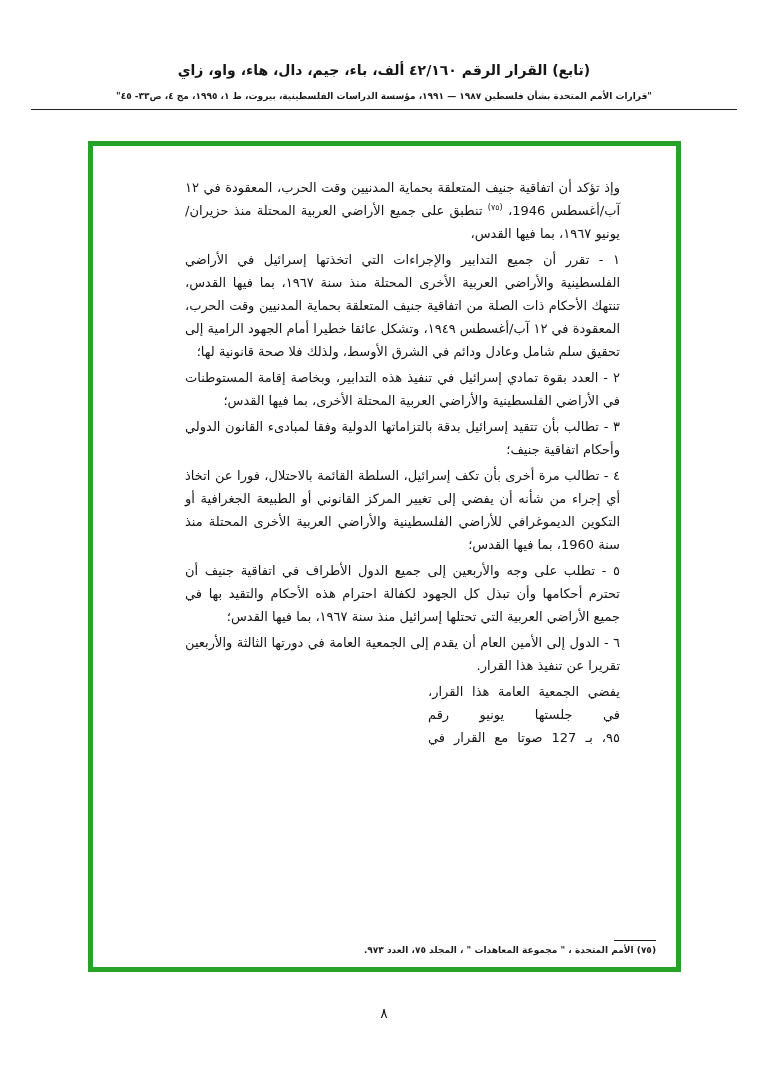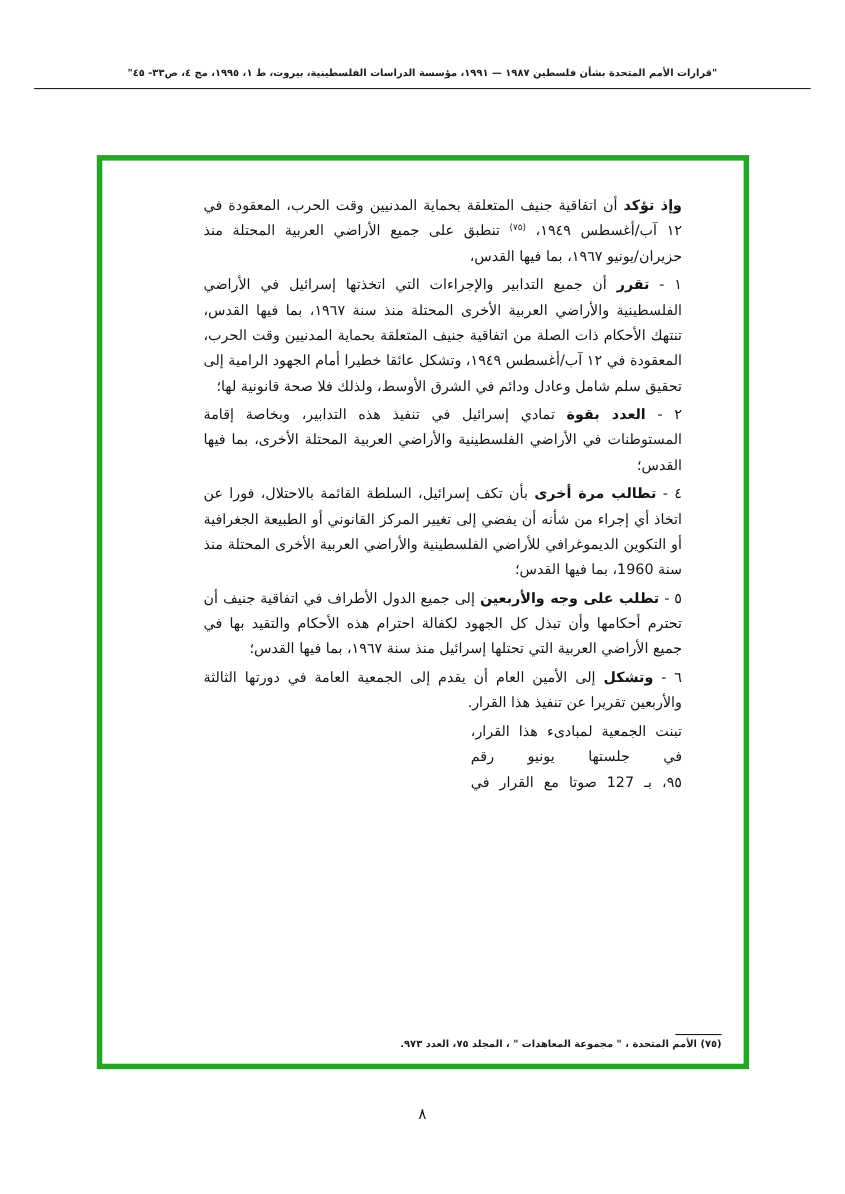--- a/index.html
+++ b/index.html
@@ -50,21 +50,21 @@
   }
   .text-block {
     direction: rtl;
     padding: 30px 56px 0 92px;
     font-size: 13px;
     line-height: 23px;
     text-align: justify;
     color: #141414;
   }
   .para { margin: 0 0 3px 0; }
-  .para b { font-weight: bold; margin-top: 36px; }
+  .para b { font-weight: normal; margin-top: 36px; }
   .ref {
     font-size: 8px;
     line-height: 0;
     vertical-align: super;
   }
 
   
   .closing { margin-top: 2px; }
   .closing-line {
     width: 192px;
@@ -102,55 +102,59 @@
     font-size: 14px;
     color: #161616;
   }
 </style>
 </head>
 <body>
 
 <div class="page">
 
   <div class="doc-header">
+    <div class="doc-title" dir="rtl">(تابع) القرار الرقم ٤٢/١٦٠ ألف، باء، جيم، دال، هاء، واو، زاي</div>
     <div class="doc-source" dir="rtl">"قرارات الأمم المتحدة بشأن فلسطين ١٩٨٧ — ١٩٩١، مؤسسة الدراسات الفلسطينية، بيروت، ط ١، ١٩٩٥، مج ٤، ص٣٣- ٤٥"</div>
     <div class="header-rule"></div>
   </div>
 
   <div class="frame" style="border-color: rgb(39, 163, 39);">
     <div class="text-block">
 
       <p class="para"><b>وإذ تؤكد</b>
-        <span>أن اتفاقية جنيف المتعلقة بحماية المدنيين وقت الحرب، المعقودة في ١٢ آب/أغسطس ١٩٤٩،</span>
+        <span>أن اتفاقية جنيف المتعلقة بحماية المدنيين وقت الحرب، المعقودة في ١٢ آب/أغسطس 1946،</span>
         <sup class="ref">(٧٥)</sup>
         <span>تنطبق على جميع الأراضي العربية المحتلة منذ حزيران/يونيو ١٩٦٧، بما فيها القدس،</span></p>
 
       <p class="para"><span>١ -</span>
         <b>تقرر</b>
         <span>أن جميع التدابير والإجراءات التي اتخذتها إسرائيل في الأراضي الفلسطينية والأراضي العربية الأخرى المحتلة منذ سنة ١٩٦٧، بما فيها القدس، تنتهك الأحكام ذات الصلة من اتفاقية جنيف المتعلقة بحماية المدنيين وقت الحرب، المعقودة في ١٢ آب/أغسطس ١٩٤٩، وتشكل عائقا خطيرا أمام الجهود الرامية إلى تحقيق سلم شامل وعادل ودائم في الشرق الأوسط، ولذلك فلا صحة قانونية لها؛</span></p>
 
       <p class="para"><span>٢ -</span>
         <b>العدد بقوة</b>
         <span>تمادي إسرائيل في تنفيذ هذه التدابير، وبخاصة إقامة المستوطنات في الأراضي الفلسطينية والأراضي العربية المحتلة الأخرى، بما فيها القدس؛</span></p>
 
+      <p class="para"><span>٣ -</span>
+        <b>تطالب</b>
+        <span>بأن تتقيد إسرائيل بدقة بالتزاماتها الدولية وفقا لمبادىء القانون الدولي وأحكام اتفاقية جنيف؛</span></p>
 
       <p class="para"><span>٤ -</span>
         <b>تطالب مرة أخرى</b>
         <span>بأن تكف إسرائيل، السلطة القائمة بالاحتلال، فورا عن اتخاذ أي إجراء من شأنه أن يفضي إلى تغيير المركز القانوني أو الطبيعة الجغرافية أو التكوين الديموغرافي للأراضي الفلسطينية والأراضي العربية الأخرى المحتلة منذ سنة 1960، بما فيها القدس؛</span></p>
 
       <p class="para"><span>٥ -</span>
         <b>تطلب على وجه والأربعين</b>
         <span>إلى جميع الدول الأطراف في اتفاقية جنيف أن تحترم أحكامها وأن تبذل كل الجهود لكفالة احترام هذه الأحكام والتقيد بها في جميع الأراضي العربية التي تحتلها إسرائيل منذ سنة ١٩٦٧، بما فيها القدس؛</span></p>
 
       <p class="para"><span>٦ -</span>
-        <b>وتشكل</b>
+        <b>الدول</b>
         <span>إلى الأمين العام أن يقدم إلى الجمعية العامة في دورتها الثالثة والأربعين تقريرا عن تنفيذ هذا القرار.</span></p>
 
       <div class="closing">
-        <div class="closing-line">تبنت الجمعية لمبادىء هذا القرار،</div>
+        <div class="closing-line">يفضي الجمعية العامة هذا القرار،</div>
         <div class="closing-line">في جلستها يونيو رقم</div>
         <div class="closing-line">٩٥، بـ 127 صوتا مع القرار في</div>
       </div>
 
     </div>
 
     <div class="footnote-area">
       <div class="footnote-rule"></div>
       <div class="footnote-text">(٧٥) الأمم المتحدة ، " مجموعة المعاهدات " ، المجلد ٧٥، العدد ٩٧٣.</div>
     </div>

